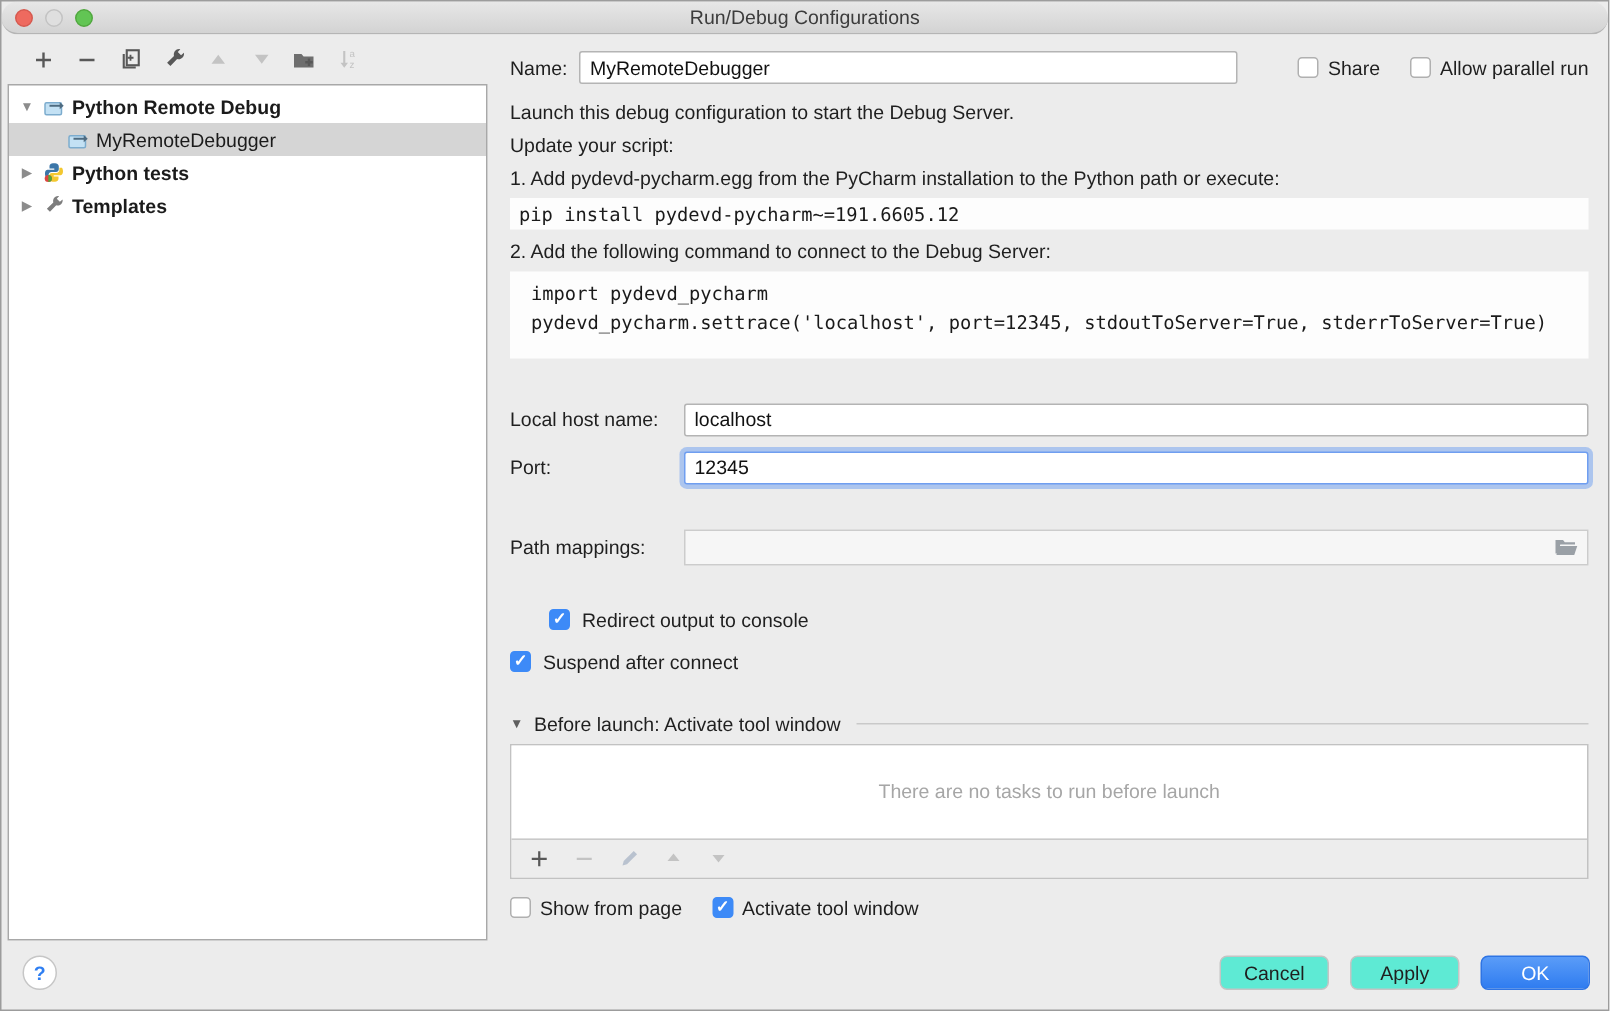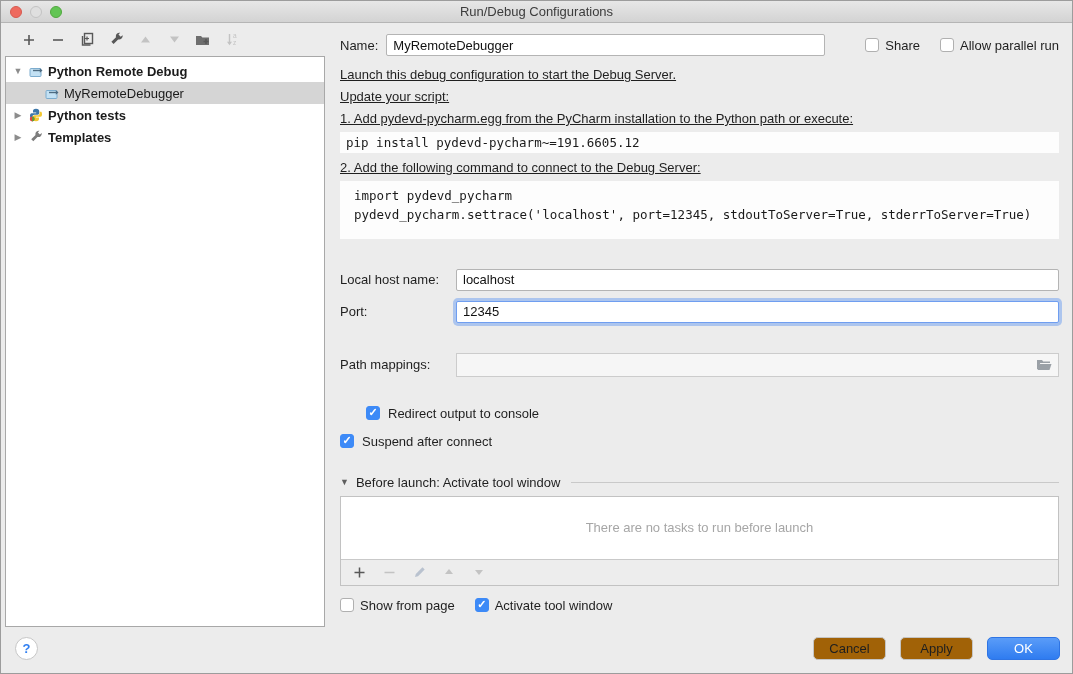--- a/index.html
+++ b/index.html
@@ -1,21 +1,21 @@
 <!DOCTYPE html>
 <html><head>
 <meta charset="utf-8">
 <style>
   * { box-sizing: border-box; margin: 0; padding: 0; }
   html,body { width:1073px; height:674px; }
   body { font-family:"Liberation Sans", sans-serif; font-size:13px; color:#1f1f1f; background:#ececec; }
   .window { width:1073px; height:674px; display:flex; flex-direction:column; background:#ececec; overflow:hidden; border:1px solid #9c9c9c; }
 
   
-  .titlebar { height:22px; flex:0 0 22px; background:linear-gradient(#e7e7e7,#d3d3d3); border-bottom:1px solid #b5b5b5; position:relative; display:flex; align-items:center; justify-content:center; }
+  .titlebar { height:22px; flex:0 0 22px; background:linear-gradient(#e7e7e7,#d3d3d3); border-bottom:1px solid #b5b5b5; position:relative; display:flex; align-items:center; justify-content:center;border-radius:11px; }
   .traffic { position:absolute; left:9px; top:5px; display:flex; gap:8px; }
   .tl { width:12px; height:12px; border-radius:50%; }
   .tl.red { background:#ee6a5f; border:1px solid #d65a50; }
   .tl.yellow { background:#dfdfdf; border:1px solid #c3c3c3; }
   .tl.green { background:#62c554; border:1px solid #51a83f; }
   .title { font-size:13px; color:#3c3c3c; }
 
   
   .mainrow { flex:1 1 auto; display:flex; min-height:0; }
 
@@ -38,21 +38,21 @@
   .name-row { margin-top:11px; display:flex; align-items:center; }
   .name-row .nlabel { margin-right:8px; }
   .input { height:22px; border:1px solid #b4b4b4; border-radius:2px; background:#fff; font-family:"Liberation Sans",sans-serif; font-size:13px; padding:0 6px; color:#111; }
   .name-input { flex:1 1 auto; margin-right:40px; }
   .cbgroup { display:flex; align-items:center; gap:6px; }
   .cbgroup + .cbgroup { margin-left:20px; }
   .checkbox { width:14px; height:14px; border:1px solid #b0b0b0; border-radius:3px; background:#fff; flex:0 0 14px; position:relative; }
   .checkbox.checked { background:#3d8af7; border-color:#3d8af7; }
   .checkbox.checked::after { content:"✓"; position:absolute; left:1.5px; top:-1px; color:#fff; font-size:11px; font-weight:bold; }
 
-  .para { margin-top:11px;text-decoration:underline; }
+  .para { margin-top:11px; }
   .para.tight { margin-top:7px; }
   .codeband { margin-top:6px; background:#fdfdfd; padding:3px 6px; font-family:"DejaVu Sans Mono", monospace; font-size:12.5px; white-space:pre; color:#1a1a1a; }
   .codeband.two { padding:5px 6px 14px 14px; line-height:1.55; }
 
   .form-row { display:flex; align-items:center; margin-top:10px; }
   .form-row .flabel { flex:0 0 116px; }
   .form-row .input { flex:1 1 auto; }
   .form-row.first { margin-top:30px; }
   .input.focused { border:1px solid #6f9ef0; box-shadow:0 0 0 3px rgba(120,166,240,.55); }
   .path-row { margin-top:30px; }
@@ -68,21 +68,21 @@
   .tasks-box { margin-top:6px; border:1px solid #c2c2c2; }
   .tasks-empty { background:#fff; height:62px; display:flex; align-items:center; justify-content:center; color:#a6a6a6; }
   .tasks-toolbar { height:26px; background:#ededed; border-top:1px solid #c9c9c9; display:flex; align-items:center; gap:14px; padding-left:10px; }
 
   .page-row { margin-top:12px; display:flex; align-items:center; }
 
   
   .footer { flex:0 0 46px; display:flex; align-items:center; padding:0 12px 4px 14px; }
   .help-btn { width:23px; height:23px; border-radius:50%; background:#fff; border:1px solid #c6c6c6; color:#2f7ff2; font-weight:bold; display:flex; align-items:center; justify-content:center; font-size:13px; }
   .footer-spacer { flex:1 1 auto; }
-  .btn { height:23px; min-width:73px; border:1px solid #c4c4c4; border-radius:5px; background:#a16207; font-family:"Liberation Sans",sans-serif; font-size:13px; color:#1f1f1f; margin-left:14px; padding:0 12px; display:flex; align-items:center; justify-content:center; }
+  .btn { height:23px; min-width:73px; border:1px solid #c4c4c4; border-radius:5px; background:#5eead4; font-family:"Liberation Sans",sans-serif; font-size:13px; color:#1f1f1f; margin-left:14px; padding:0 12px; display:flex; align-items:center; justify-content:center; }
   .btn.primary { background:linear-gradient(#5a9cf8,#2f7cf0); border-color:#2e74e4; color:#ffffff; }
 
   svg { display:block; }
   .en { stroke:#585858; } .dis { stroke:#c3c3c3; }
   .enf { fill:#585858; } .disf { fill:#c3c3c3; }
 </style>
 </head>
 <body>
 
 <div class="window">

